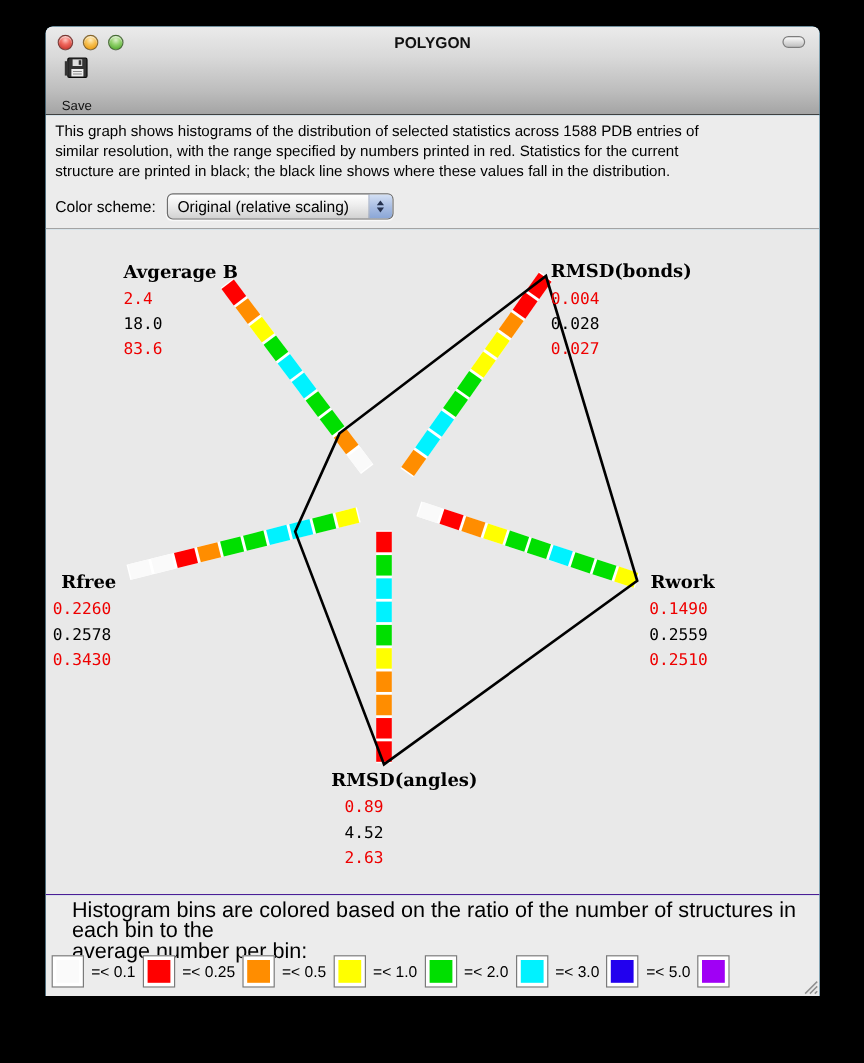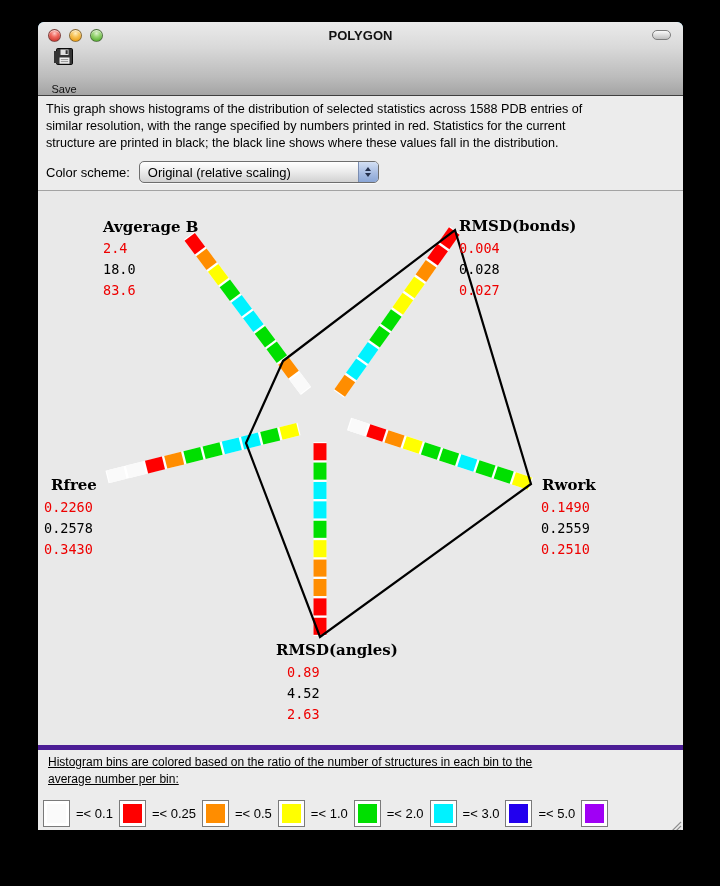--- a/index.html
+++ b/index.html
@@ -43,47 +43,47 @@
   }
   .description{
     position:absolute;left:8px;top:5px;width:632px;
     font-size:12.6px;line-height:17px;color:#000;white-space:pre-line;
   }
   .scheme-row{
     position:absolute;left:8px;bottom:7px;display:flex;align-items:center;gap:9px;
   }
   .scheme-label{font-size:13px;color:#000;}
   .select{
-    position:relative;width:240px;height:22px;box-sizing:border-box;
+    position:relative;width:189px;height:22px;box-sizing:border-box;
     border:1px solid #6e6e6e;border-radius:5px;
     background:linear-gradient(180deg,#ffffff 0%,#ededed 45%,#d2d2d2 100%);
     box-shadow:0 1px 1px rgba(255,255,255,.8);
     display:flex;align-items:center;
   }
   .select-value{flex:1;font-size:13px;color:#000;padding-left:8px;white-space:nowrap;overflow:hidden;}
   .select-stepper{
     width:19px;height:100%;border-left:1px solid #7a8db1;border-radius:0 4px 4px 0;
     background:linear-gradient(180deg,#d4e0f4 0%,#a7bce2 55%,#8aa6d6 100%);
     display:flex;flex-direction:column;align-items:center;justify-content:center;gap:2px;
   }
   .tri{width:0;height:0;border-left:3.5px solid transparent;border-right:3.5px solid transparent;}
   .tri.up{border-bottom:4.5px solid #24304d;}
   .tri.down{border-top:4.5px solid #24304d;}
   
   .chart-panel{
-    position:relative;height:554px;border-bottom:5px solid #4c1d95;background:#E9E9E9;
+    position:relative;height:554px;border-bottom:1px solid #4c1d95;background:#E9E9E9;
   }
   .chart-panel svg{position:absolute;left:0;top:0;}
   .axis-name{font-family:"DejaVu Serif",serif;font-weight:bold;font-size:15px;fill:#000;}
   .axis-value{font-family:"DejaVu Sans Mono","Liberation Mono",monospace;font-size:13.5px;}
   
   .legend-panel{position:relative;height:84px;background:#ECECEC;overflow:hidden;}
   .legend-text{
-    position:absolute;left:10px;top:4px;width:634px;
-    font-size:12px;line-height:17px;color:#000;white-space:pre-line;text-decoration:underline;
+    position:absolute;left:22px;top:4px;width:634px;
+    font-size:18px;line-height:17px;color:#000;white-space:pre-line;
   }
   .legend-row{
     position:absolute;left:5px;bottom:7px;display:flex;align-items:center;gap:6px;white-space:nowrap;text-align:center;
   }
   .legend-bin{display:flex;align-items:center;gap:6px;}
   .legend-swatch{
     width:19px;height:19px;padding:3px;background:#fff;border:1px solid #7a7a7a;
   }
   .legend-swatch .fill{width:100%;height:100%;}
   .legend-bin-label{font-size:13px;color:#000;}

